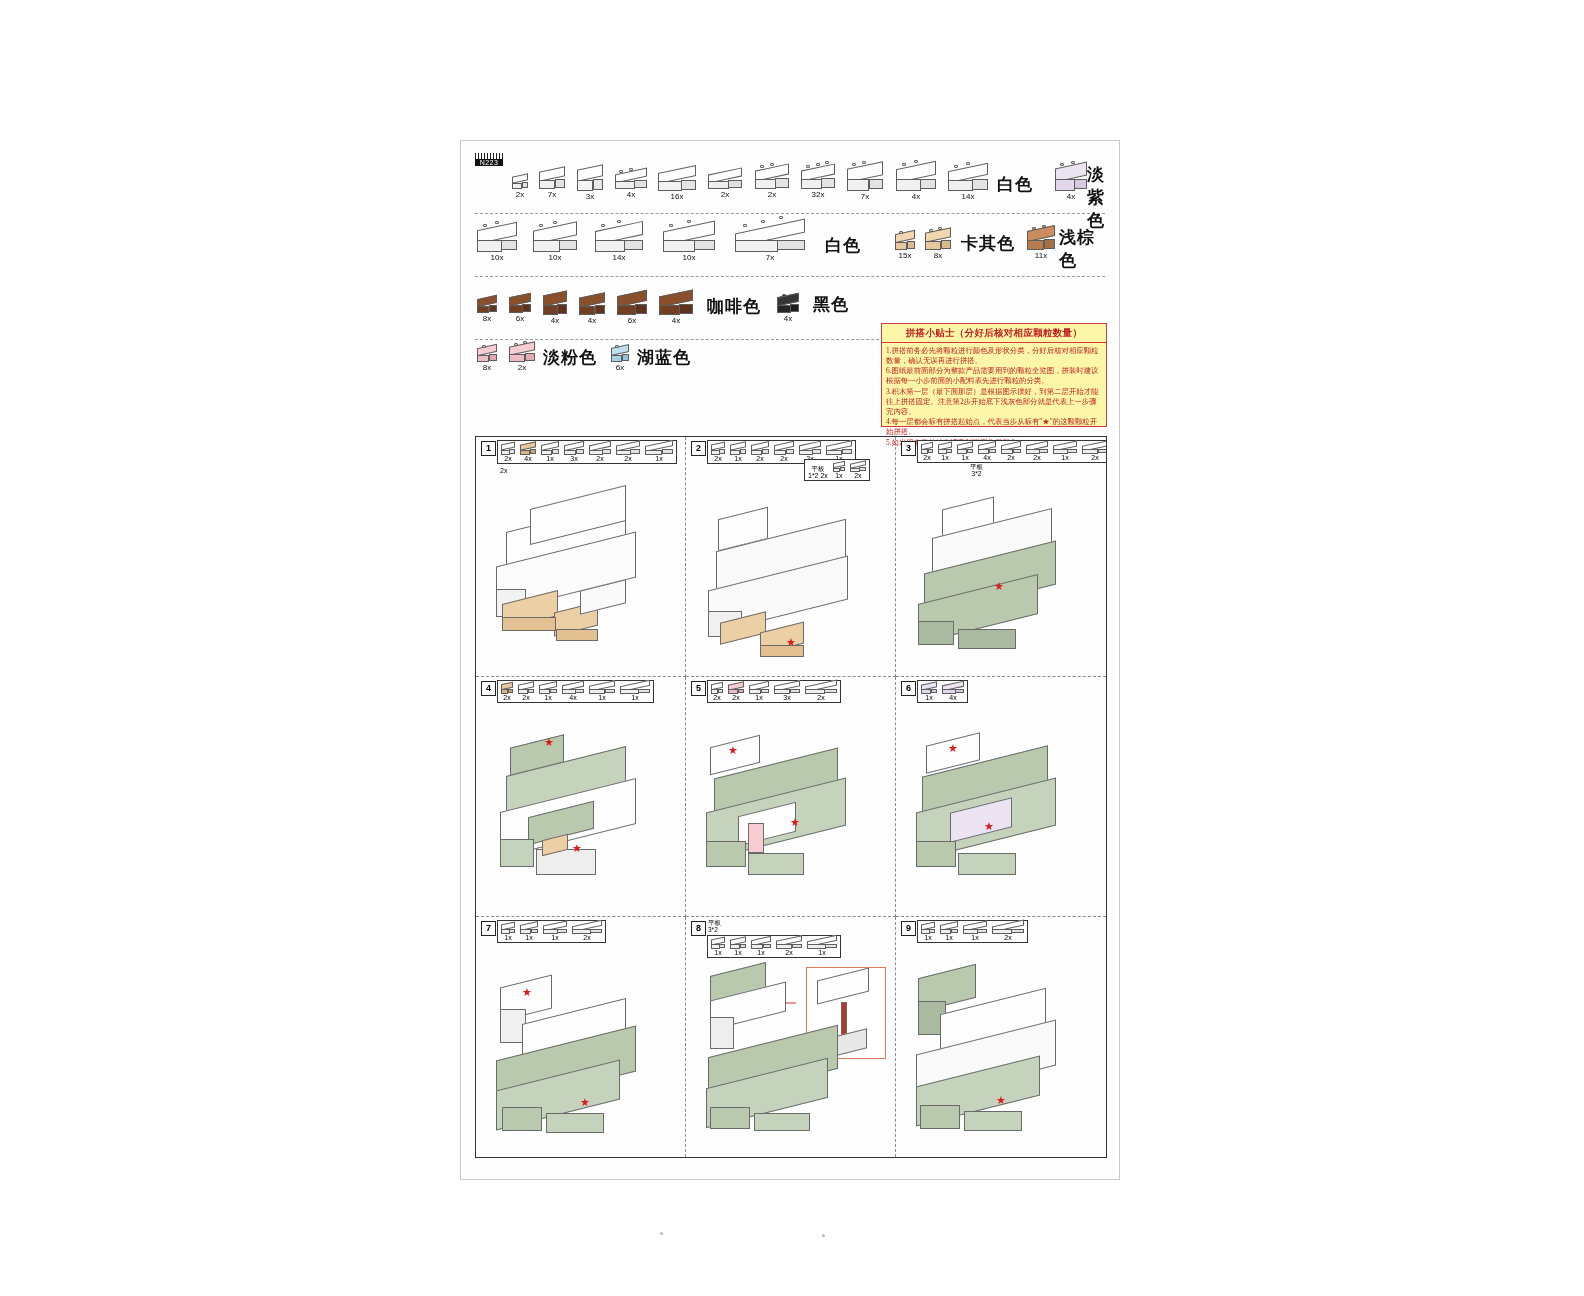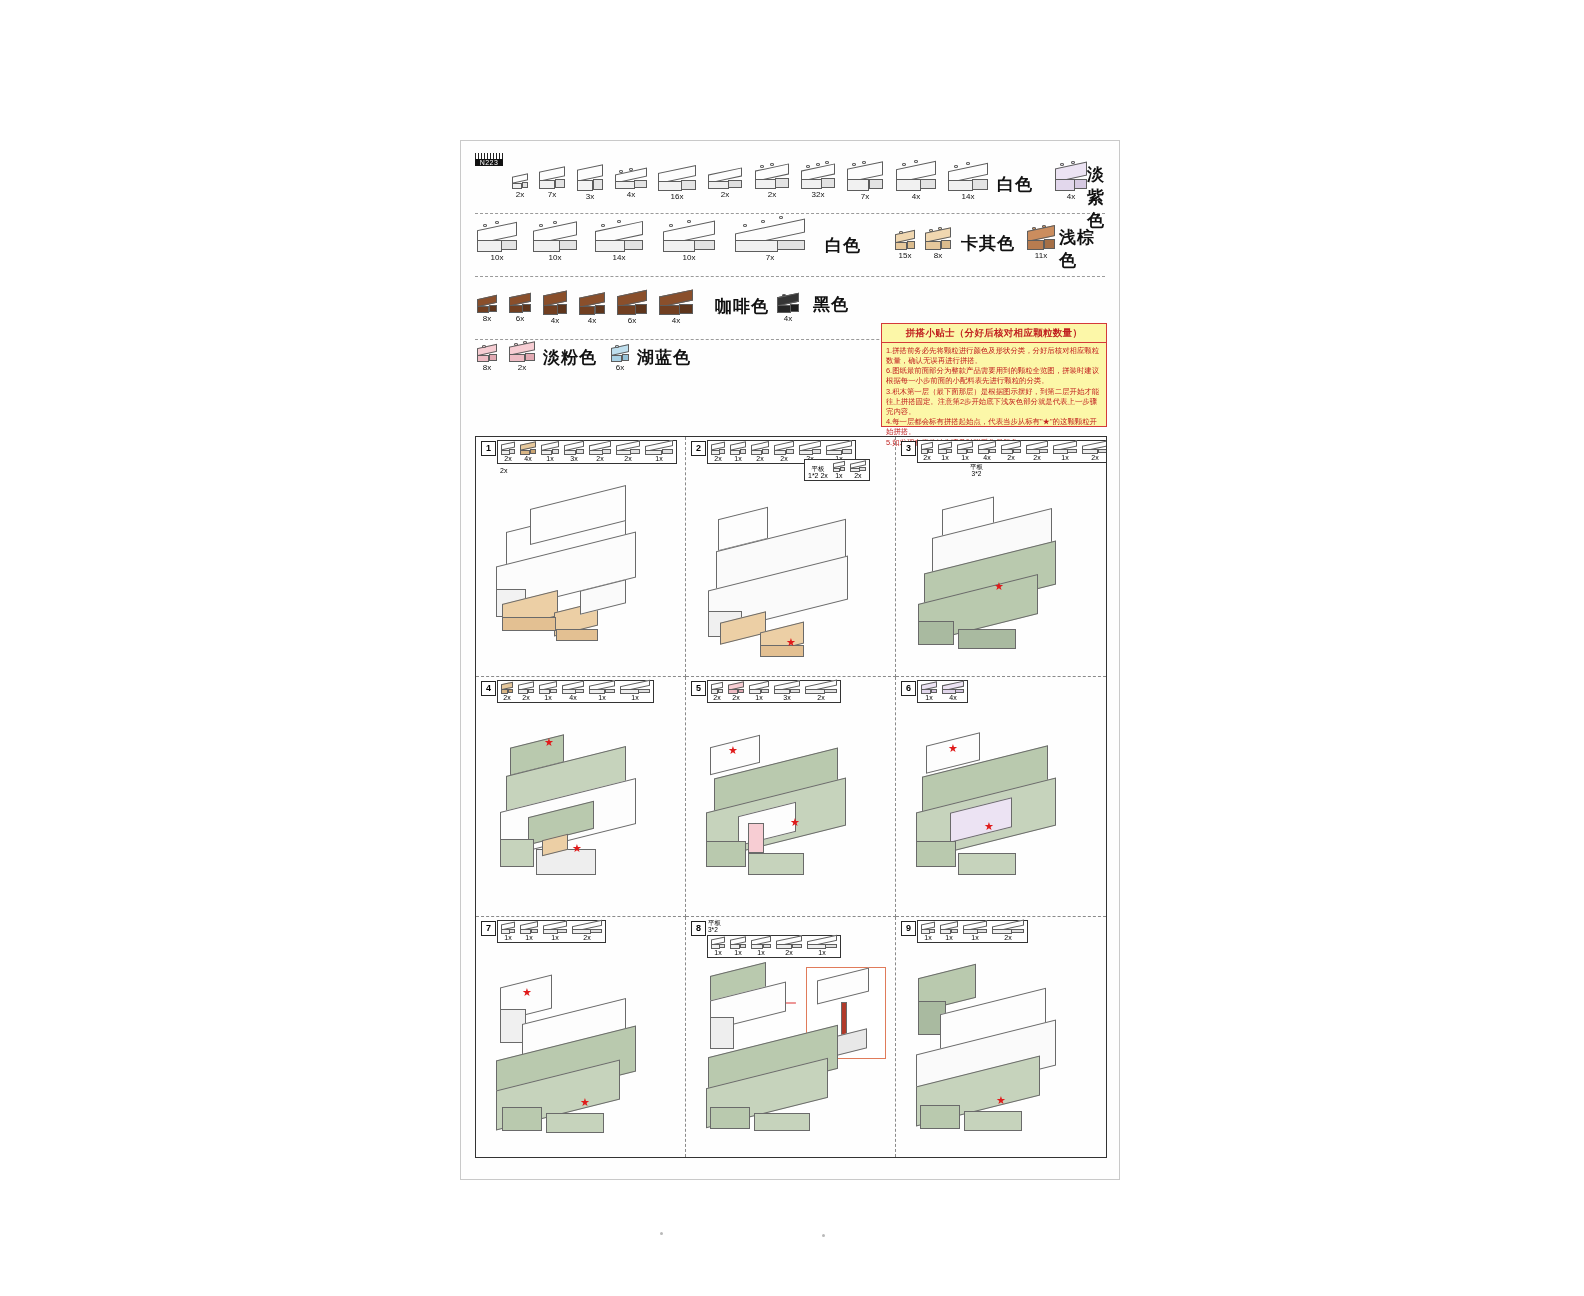--- a/index.html
+++ b/index.html
@@ -134,20 +134,21 @@
     font-weight: bold;
     padding: 3px 0 2px 0;
     border-bottom: 1px solid #d43a3a;
     letter-spacing: 0.3px;
   }
   #tips .tips-body {
     padding: 3px 4px 2px 4px;
     color: #c0201f;
     font-size: 7.4px;
     line-height: 1.35;
+    font-family: Liberation Serif, serif;
   }
   #tips .tips-body p { margin: 0 0 0.5px 0; }
 
   
   #steps {
     position: absolute;
     left: 14px;
     top: 295px;
     width: 632px;
     height: 722px;
@@ -512,21 +513,21 @@
       </div>
       <div class="brick" style="left:182px; top:16px; width:38px;">
         <div class="bk" style="width:34px;height:22px;">
           <div class="top" style="background:#8a4f2b;"></div>
           <div class="front" style="background:#713f21;"></div>
           <div class="side" style="background:#5e351c;"></div>
         </div>
         <div class="qty">4x</div>
       </div>
 
-      <div class="colorname" style="left:240px; top:18px;">咖啡色</div>
+      <div class="colorname" style="left:232px; top:18px;">咖啡色</div>
 
       <div class="brick" style="left:300px; top:18px; width:26px;">
         <div class="bk" style="width:22px;height:18px;">
           <div class="top" style="background:#353535;"></div>
           <div class="front" style="background:#262626;"></div>
           <div class="side" style="background:#1c1c1c;"></div>
           <div class="stud" style="left:5px;top:-1px;background:#434343;"></div>
         </div>
         <div class="qty">4x</div>
       </div>

